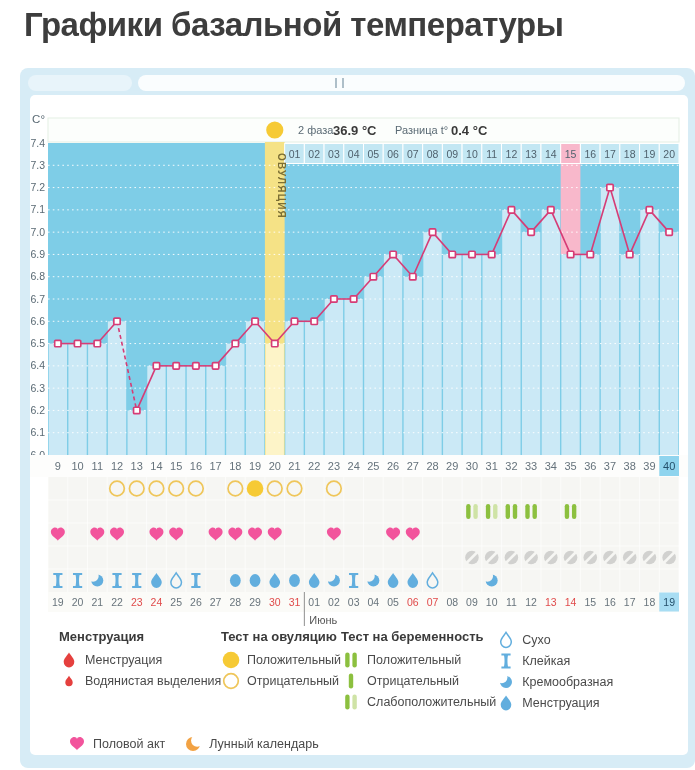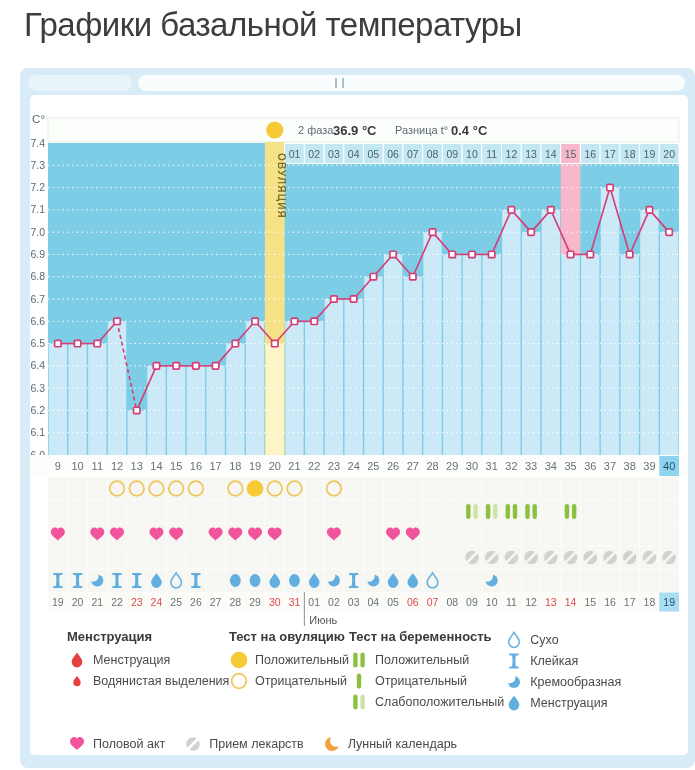--- a/index.html
+++ b/index.html
@@ -1,25 +1,25 @@
 <!DOCTYPE html>
 <html><head>
 <meta charset="utf-8">
 <style>
   html,body{margin:0;padding:0;background:#fff;}
   body{width:695px;height:770px;position:relative;font-family:"Liberation Sans",sans-serif;overflow:hidden;}
-  h1{margin:4px 0 0 24px;font-size:33px;line-height:42px;color:#3d3d3d;letter-spacing:-0.5px;font-weight:normal;}
+  h1{margin:4px 0 0 24px;font-size:33px;line-height:42px;color:#3d3d3d;letter-spacing:-0.5px;font-weight:bold;}
   .widget{position:absolute;left:20px;top:68px;width:675px;height:700px;background:#d7ecf6;border-radius:8px;}
   .scroll-pill{position:absolute;left:8px;top:7px;width:104px;height:16px;background:#e8f4fa;border-radius:8px;}
   .scroll-track{position:absolute;left:118px;top:7px;width:547px;height:16px;background:rgba(255,255,255,.88);border-radius:8px;}
   .scroll-handle{position:absolute;left:197px;top:3px;width:5px;height:10px;border-left:2px solid #aebfc9;border-right:2px solid #aebfc9;}
   .card{position:absolute;left:10px;top:27px;width:658px;height:660px;background:#fff;border-radius:5px;}
   svg{display:block;}
   #chart{position:absolute;left:0;top:0;}
-  .legend{position:absolute;left:12px;top:534px;width:538px;}
+  .legend{position:absolute;left:4px;top:534px;width:538px;}
   .sections{display:flex;padding-left:25px;}
   .sec-title{font-size:13px;font-weight:bold;color:#3a3a3a;height:20px;}
   .item{display:flex;align-items:center;height:21px;font-size:12.5px;color:#4a4a4a;white-space:nowrap;}
   .item svg{margin-right:6px;flex:0 0 auto;}
   .sec:nth-child(1){width:162px}.sec:nth-child(2){width:137px}.sec:nth-child(3){width:168px}.sec:nth-child(4){width:auto}
   .footer-legend{position:absolute;left:37px;top:638px;display:flex;align-items:center;}
   .footer-legend .item{margin-right:18px;}
 </style>
 </head>
 <body>
@@ -605,28 +605,20 @@
           <svg width="20" height="20" viewBox="-10 -10 20 20">
             <g transform="translate(0,0)">
               <path d="M0,6.2C-1.2,4.2-7,1.6-7,-2.4C-7,-5.4-4.6,-7-2.7,-7C-1.3,-7,0,-6.1,0,-4.7C0,-6.1,1.3,-7,2.7,-7C4.6,-7,7,-5.4,7,-2.4C7,1.6,1.2,4.2,0,6.2Z" fill="#f2549c"></path>
             </g>
           </svg>
           <span>Половой акт</span>
         </div>
         <div class="item">
           <svg width="20" height="20" viewBox="-10 -10 20 20">
             <g transform="translate(0,0)">
-              <circle r="6.8" fill="#d1d1cf" mask="url(#pillm)"></circle>
-            </g>
-          </svg>
-          <span>Прием лекарств</span>
-        </div>
-        <div class="item">
-          <svg width="20" height="20" viewBox="-10 -10 20 20">
-            <g transform="translate(0,0)">
               <circle r="7" fill="#f2a243" mask="url(#moonm)"></circle>
             </g>
           </svg>
           <span>Лунный календарь</span>
         </div>
       </div>
   </div>
 </div>
 
 <svg width="0" height="0" style="position:absolute" aria-hidden="true">

